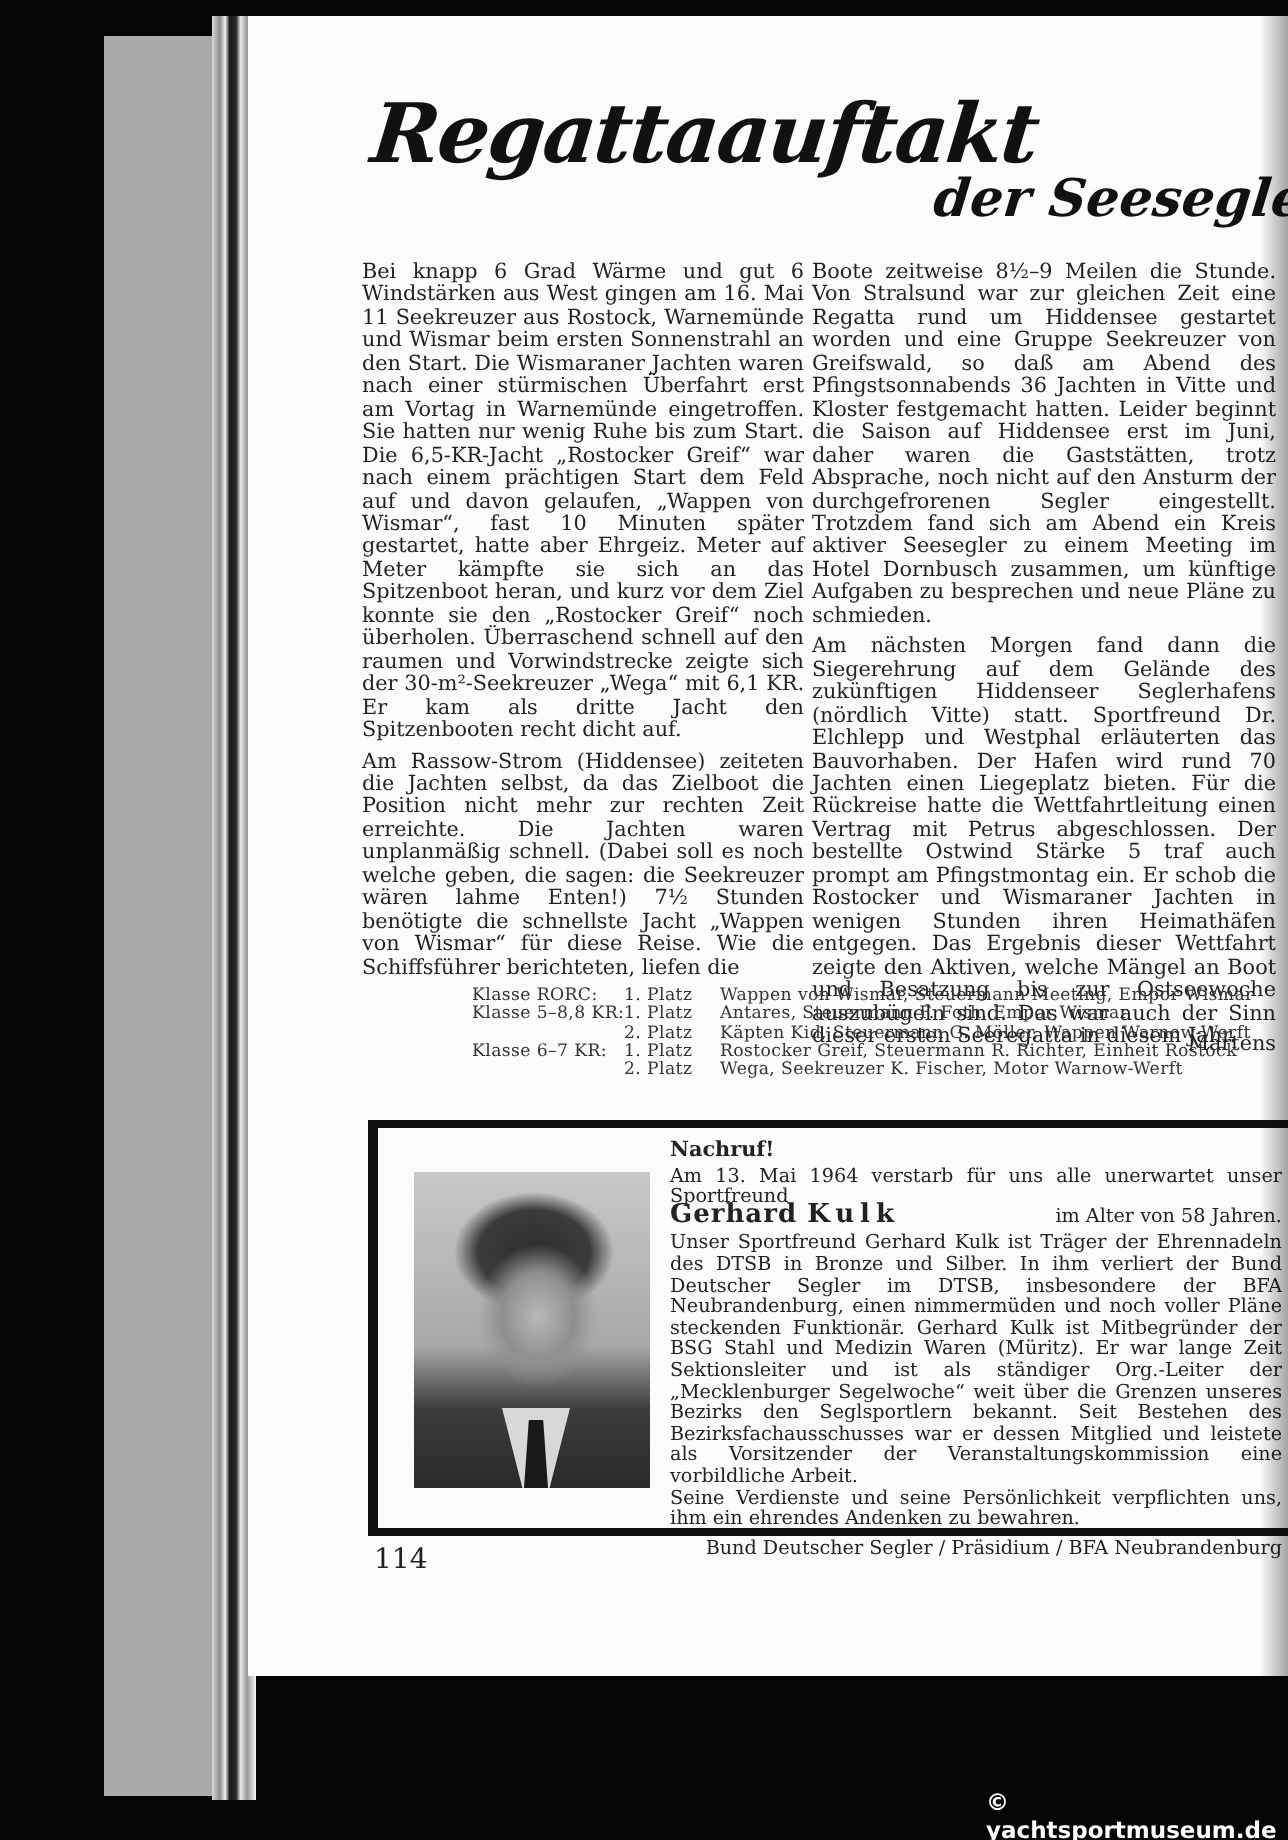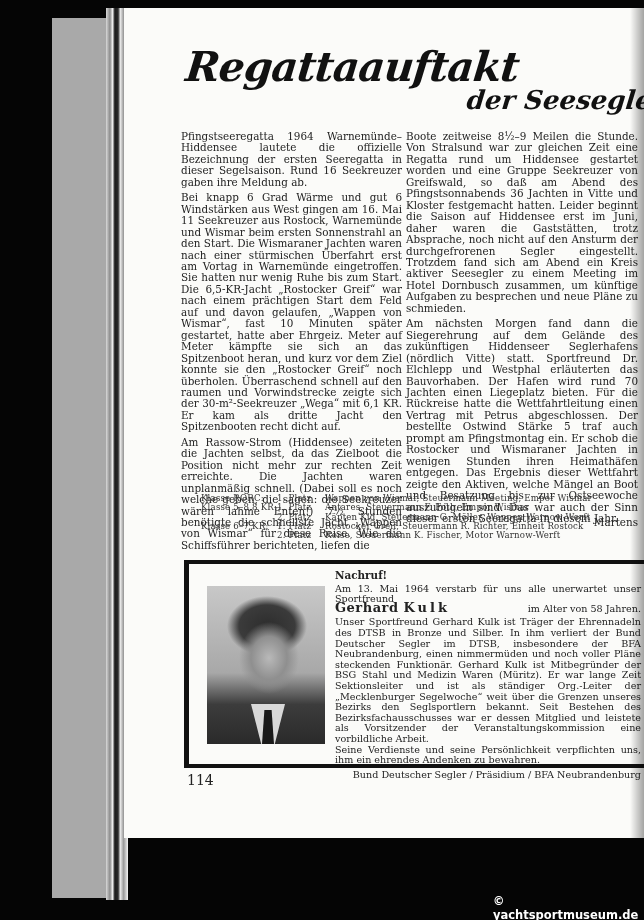--- a/index.html
+++ b/index.html
@@ -12,21 +12,21 @@
   .page-shadow-right { position:absolute; right:0; top:0; width:14px; height:100%; background:linear-gradient(90deg,rgba(0,0,0,0),rgba(0,0,0,0.35)); }
   .title1 { position:absolute; left:62px; top:35px; font-family:"DejaVu Serif", serif; font-style:italic; font-weight:bold; font-size:41px; color:#111; letter-spacing:-1px; transform:skewX(-6deg); }
   .title2 { position:absolute; left:343px; top:77px; font-family:"DejaVu Serif", serif; font-style:italic; font-weight:bold; font-size:26px; color:#111; white-space:nowrap; transform:skewX(-6deg); }
   .col { position:absolute; font-size:10.4px; line-height:11.45px; color:#222; text-align:justify; hyphens:manual; }
   .col p { margin:0 0 4px 0; }
   .col1 { left:57px; top:123px; width:221px; }
   .col2 { left:282px; top:123px; width:232px; }
   .col2 .sig { text-align:right; margin-top:-11px; }
   .results { position:absolute; left:77px; top:486px; width:440px; font-size:8.6px; line-height:9.3px; color:#333; letter-spacing:0.2px; }
   .results .row { display:flex; white-space:nowrap; }
-  .results .cls { width:76px; }
+  .results .cls { width:76px;margin-left:35px; }
   .results .place { width:48px; }
   .obit { position:absolute; left:60px; top:552px; width:458px; height:200px; border:4px solid #111; border-right:none; border-left-width:5px; }
   .obit-photo { position:absolute; left:18px; top:22px; width:118px; height:158px;
     background:
       radial-gradient(ellipse 30px 36px at 62px 72px, #b9b9b9 0%, #8f8f8f 60%, rgba(0,0,0,0) 100%),
       radial-gradient(ellipse 40px 30px at 60px 40px, #2d2d2d 0%, #3b3b3b 70%, rgba(0,0,0,0) 100%),
       linear-gradient(180deg,#c8c8c8 0%,#a8a8a8 55%,#3c3c3c 75%,#2a2a2a 100%); }
   .obit-photo .shirt { position:absolute; left:44px; top:118px; width:34px; height:40px; background:#d8d8d8; clip-path:polygon(0 0,100% 0,70% 100%,30% 100%); }
   .obit-photo .tie { position:absolute; left:55px; top:124px; width:12px; height:34px; background:#1a1a1a; clip-path:polygon(20% 0,80% 0,100% 100%,0 100%); }
   .obit-text { position:absolute; left:146px; top:6px; width:306px; font-size:9.6px; line-height:10.6px; color:#222; text-align:justify; }
@@ -43,21 +43,20 @@
 
 <div class="scan-bg"></div>
 <div class="left-gray"></div>
 <div class="spine"></div>
 
 <div class="page">
   <div class="title1">Regattaauftakt</div>
   <div class="title2">der Seesegler!</div>
 
   <div class="col col1">
-    <p>Pfingstseeregatta 1964 Warnemünde–Hiddensee lautete die offizielle Bezeichnung der ersten Seeregatta in dieser Segelsaison. Rund 16 Seekreuzer gaben ihre Meldung ab.</p>
     <p>Bei knapp 6 Grad Wärme und gut 6 Windstärken aus West gingen am 16. Mai 11 Seekreuzer aus Rostock, Warnemünde und Wismar beim ersten Sonnenstrahl an den Start. Die Wismaraner Jachten waren nach einer stürmischen Überfahrt erst am Vortag in Warnemünde eingetroffen. Sie hatten nur wenig Ruhe bis zum Start. Die 6,5-KR-Jacht „Rostocker Greif“ war nach einem prächtigen Start dem Feld auf und davon gelaufen, „Wappen von Wismar“, fast 10 Minuten später gestartet, hatte aber Ehrgeiz. Meter auf Meter kämpfte sie sich an das Spitzenboot heran, und kurz vor dem Ziel konnte sie den „Rostocker Greif“ noch überholen. Überraschend schnell auf den raumen und Vorwindstrecke zeigte sich der 30-m²-Seekreuzer „Wega“ mit 6,1 KR. Er kam als dritte Jacht den Spitzenbooten recht dicht auf.</p>
     <p>Am Rassow-Strom (Hiddensee) zeiteten die Jachten selbst, da das Zielboot die Position nicht mehr zur rechten Zeit erreichte. Die Jachten waren unplanmäßig schnell. (Dabei soll es noch welche geben, die sagen: die Seekreuzer wären lahme Enten!) 7½ Stunden benötigte die schnellste Jacht „Wappen von Wismar“ für diese Reise. Wie die Schiffsführer berichteten, liefen die</p>
   </div>
 
   <div class="col col2">
     <p>Boote zeitweise 8½–9 Meilen die Stunde. Von Stralsund war zur gleichen Zeit eine Regatta rund um Hiddensee gestartet worden und eine Gruppe Seekreuzer von Greifswald, so daß am Abend des Pfingstsonnabends 36 Jachten in Vitte und Kloster festgemacht hatten. Leider beginnt die Saison auf Hiddensee erst im Juni, daher waren die Gaststätten, trotz Absprache, noch nicht auf den Ansturm der durchgefrorenen Segler eingestellt. Trotzdem fand sich am Abend ein Kreis aktiver Seesegler zu einem Meeting im Hotel Dornbusch zusammen, um künftige Aufgaben zu besprechen und neue Pläne zu schmieden.</p>
     <p>Am nächsten Morgen fand dann die Siegerehrung auf dem Gelände des zukünftigen Hiddenseer Seglerhafens (nördlich Vitte) statt. Sportfreund Dr. Elchlepp und Westphal erläuterten das Bauvorhaben. Der Hafen wird rund 70 Jachten einen Liegeplatz bieten. Für die Rückreise hatte die Wettfahrtleitung einen Vertrag mit Petrus abgeschlossen. Der bestellte Ostwind Stärke 5 traf auch prompt am Pfingstmontag ein. Er schob die Rostocker und Wismaraner Jachten in wenigen Stunden ihren Heimathäfen entgegen. Das Ergebnis dieser Wettfahrt zeigte den Aktiven, welche Mängel an Boot und Besatzung bis zur Ostseewoche auszubügeln sind. Das war auch der Sinn dieser ersten Seeregatta in diesem Jahr.</p>
     <p class="sig">Martens</p>
   </div>
 
@@ -78,21 +77,21 @@
         <span>Käpten Kid, Steuermann G. Möller, Wappen Warnow-Werft</span>
       </div>
     <div class="row">
         <span class="cls">Klasse 6–7 KR:</span>
         <span class="place">1. Platz</span>
         <span>Rostocker Greif, Steuermann R. Richter, Einheit Rostock</span>
       </div>
     <div class="row">
         <span class="cls"></span>
         <span class="place">2. Platz</span>
-        <span>Reise, Steuermann K. Fischer, Motor Warnow-Werft</span>
+        <span>Wega, Seekreuzer K. Fischer, Motor Warnow-Werft</span>
       </div>
   </div>
 
   <div class="obit">
     <div class="obit-photo">
       <div class="shirt"></div>
       <div class="tie"></div>
     </div>
     <div class="obit-text">
       <div class="obit-title">Nachruf!</div>

